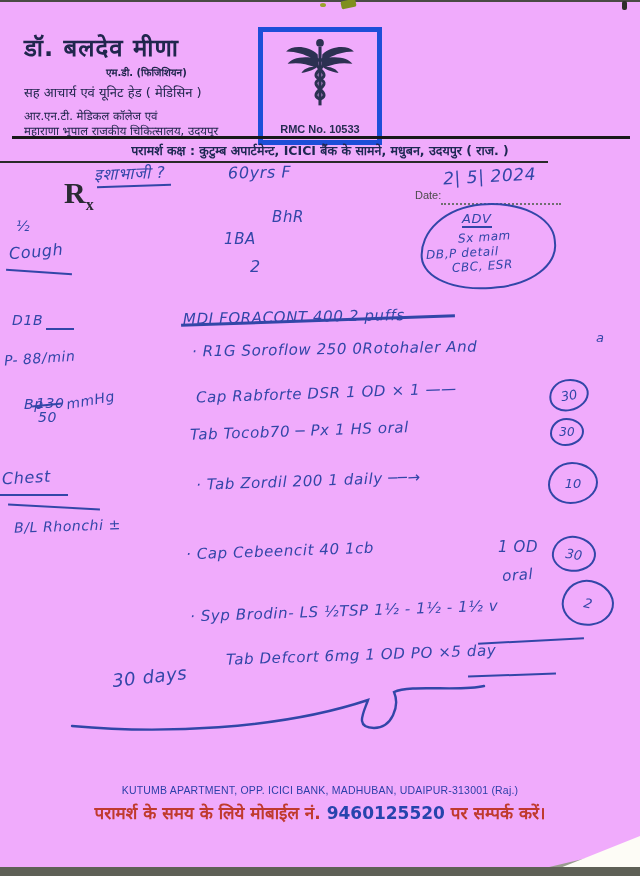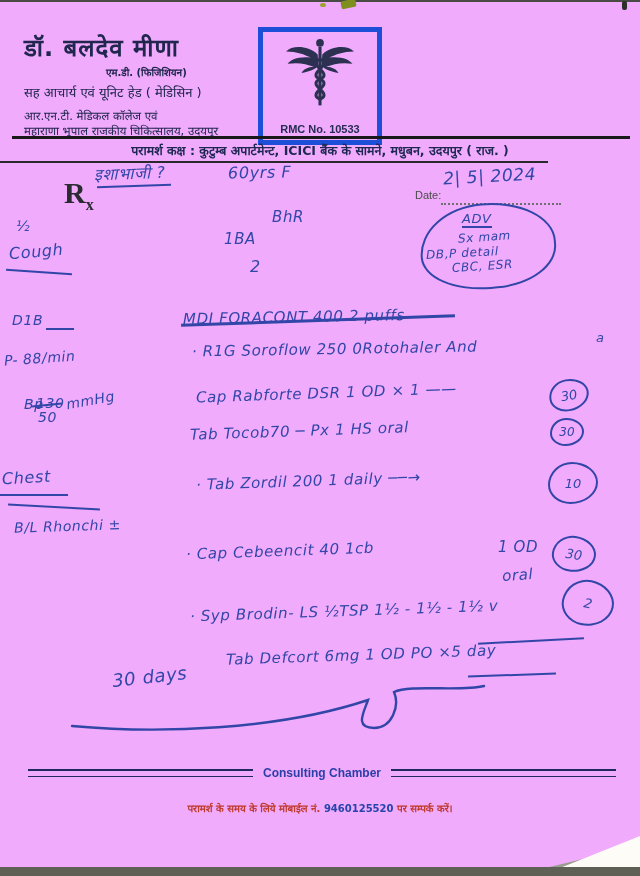--- a/index.html
+++ b/index.html
@@ -59,21 +59,21 @@
 
   
   .footer-row{position:absolute;left:0;top:766px;width:640px;display:flex;align-items:center;}
   .dbl{flex:1;height:5px;border-top:2px solid #20295e;border-bottom:1px solid #20295e;}
   .dbl.l{margin-left:28px;}
   .dbl.r{margin-right:24px;}
   .cc-title{font-size:12px;font-weight:bold;color:#2b3fa8;margin:0 10px;white-space:nowrap;}
   .f-address{position:absolute;left:0;top:784px;width:640px;text-align:center;
              font-size:10.5px;color:#2b3fa8;letter-spacing:.2px;}
   .f-contact{position:absolute;left:0;top:801px;width:640px;text-align:center;
-             font-size:10px;font-weight:bold;color:#c03a2e;font-family:"DejaVu Sans",sans-serif;}
+             font-size:17px;font-weight:bold;color:#c03a2e;font-family:"DejaVu Sans",sans-serif;}
   .f-contact .phone{color:#2744ad;}
 </style>
 </head>
 <body>
 
 <div class="page">
 
   <div class="edge-top"></div>
   <div class="green-mark"></div>
   <div class="green-dot"></div>
@@ -169,25 +169,21 @@
   <div class="qty" style="left:562px;top:580px;width:48px;height:42px;transform:rotate(12deg);">2</div>
 
   <div class="hw" style="left:226px;top:646px;font-size:15px;transform:rotate(-2deg);">Tab  Defcort  6mg  1 OD PO  ×5 day</div>
   <div class="ul" style="left:468px;top:674px;width:88px;transform:rotate(-2deg);"></div>
 
   <div class="hw" style="left:112px;top:666px;font-size:18px;transform:rotate(-6deg);">30 days</div>
   <svg style="position:absolute;left:68px;top:682px;" width="420" height="56" viewBox="0 0 420 56">
     <path d="M4 44 C 90 52, 210 48, 300 18 C 296 30, 286 46, 306 46 C 324 46, 332 24, 326 10 C 342 2, 392 10, 416 4" fill="none" stroke="#3246a8" stroke-width="2.4" stroke-linecap="round"></path>
   </svg>
 
-  <div class="footer-row">
-    <div class="dbl l"></div>
-    <div class="cc-title">Consulting Chamber</div>
-    <div class="dbl r"></div>
-  </div>
+  <div class="f-address">KUTUMB APARTMENT, OPP. ICICI BANK, MADHUBAN, UDAIPUR-313001 (Raj.)</div>
   <div class="f-contact">
     <span>परामर्श के समय के लिये मोबाईल नं. </span><span class="phone">9460125520</span><span> पर सम्पर्क करें।</span>
   </div>
 
   <div class="fold-shadow"></div>
   <div class="fold"></div>
   <div class="edge-bottom"></div>
 </div>
 
 </body></html>

